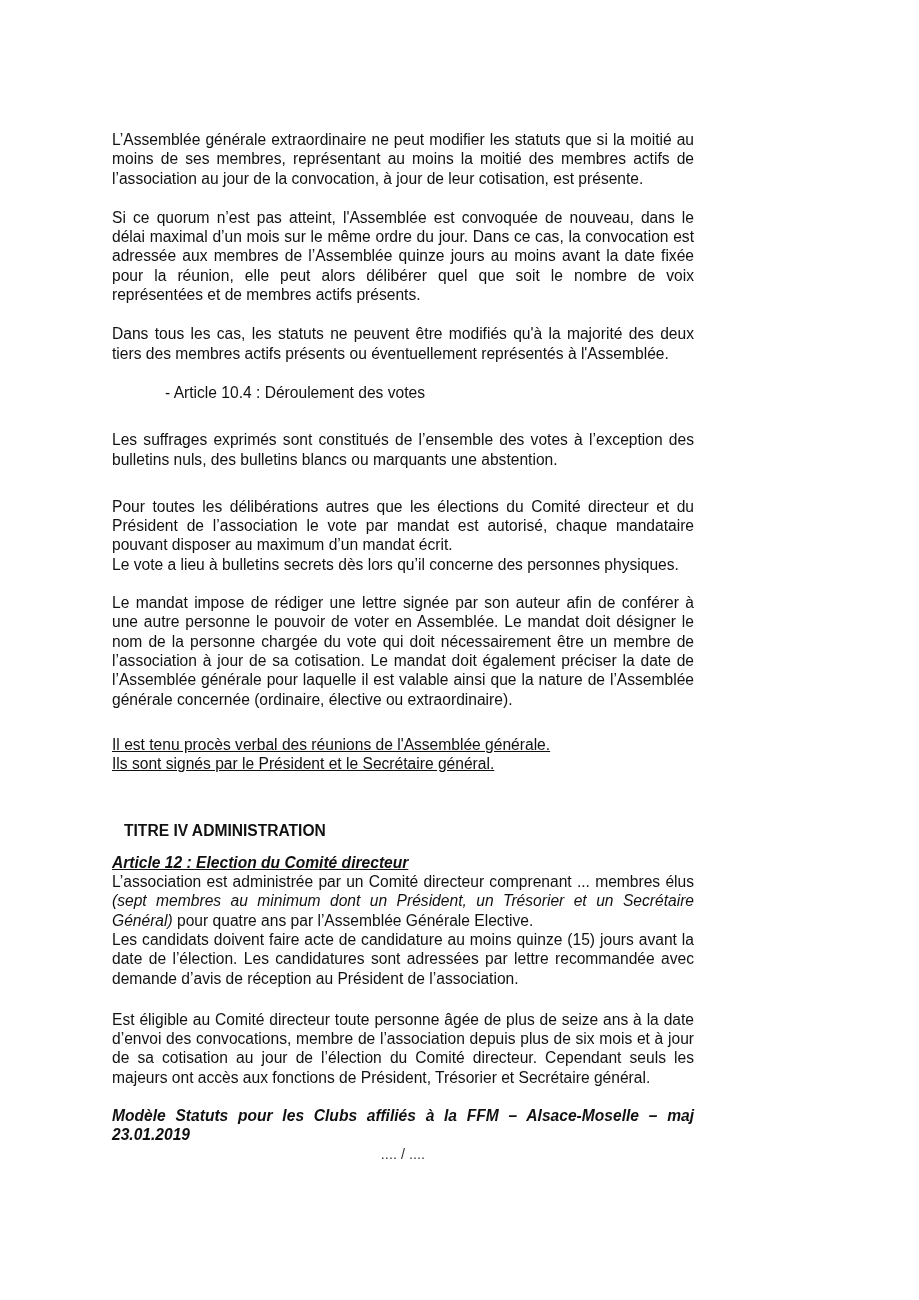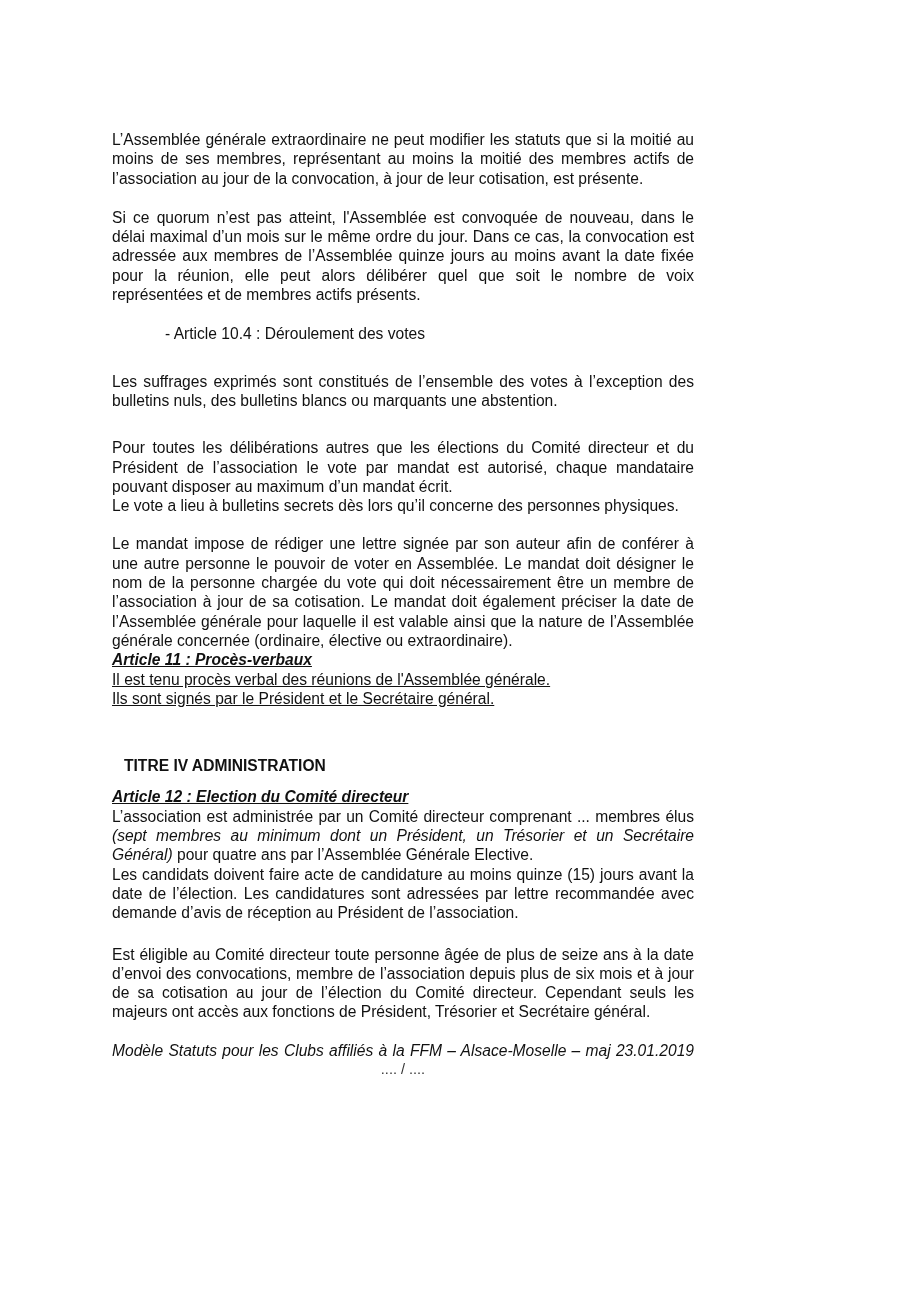--- a/index.html
+++ b/index.html
@@ -22,21 +22,21 @@
   }
   .bp {
     margin: 0;
     text-align: justify;
   }
   .mb19 { margin-bottom: 19px; margin-top: 28px; }
   .mb20 { margin-bottom: 20px; }
   .mb17 { margin-bottom: 22px; }
   .mb18 { margin-bottom: 18px; }
   .mb24 { margin-bottom: 24px; }
-  .mb26 { }
+  .mb26 { margin-bottom: 26px; }
   .mb38 { margin-bottom: 48px; text-decoration: underline; }
   .mb39 { margin-bottom: 39px; }
   .mb43 { margin-bottom: 19px; }
   .h-sub {
     margin: 0;
     font-weight: normal;
     padding-left: 53px;
     text-align: left;
   }
   .h-article {
@@ -52,55 +52,55 @@
     text-align: left;
   }
   .red-dot {
     color: #ed1c1c;
   }
   .italic-seg {
     font-style: italic;
   }
   .footer-line {
     margin: 0;
-    font-weight: normal;
+    font-weight: bold;
     font-style: italic;
     text-align: justify;
     text-align-last: justify;
   }
   .page-number {
     margin: 0;
     text-align: center;
     color: #333333;
     font-size: 14.5px;
   }
 </style>
 </head>
 <body>
 
 <div class="page">
 
   <p class="bp mb20">L’Assemblée générale extraordinaire ne peut modifier les statuts que si la moitié au moins de ses membres, représentant au moins la moitié des membres actifs de l’association au jour de la convocation, à jour de leur cotisation, est présente.</p>
 
   <p class="bp mb20">Si ce quorum n’est pas atteint, l'Assemblée est convoquée de nouveau, dans le délai maximal d’un mois sur le même ordre du jour. Dans ce cas, la convocation est adressée aux membres de l’Assemblée quinze jours au moins avant la date fixée pour la réunion, elle peut alors délibérer quel que soit le nombre de voix représentées et de membres actifs présents.</p>
 
+  <p class="bp mb20">Dans tous les cas, les statuts ne peuvent être modifiés qu'à la majorité des deux tiers des membres actifs présents ou éventuellement représentés à l'Assemblée.</p>
 
   <p class="h-sub mb20">- Article 10.4 : Déroulement des votes</p>
 
   <p class="bp mb19">Les suffrages exprimés sont constitués de l’ensemble des votes à l’exception des bulletins nuls, des bulletins blancs ou marquants une abstention.</p>
 
   <div class="mb19">
     <div class="bp">Pour toutes les délibérations autres que les élections du Comité directeur et du Président de l’association le vote par mandat est autorisé, chaque mandataire pouvant disposer au maximum d’un mandat écrit.</div>
     <div class="bp">Le vote a lieu à bulletins secrets dès lors qu’il concerne des personnes physiques.</div>
   </div>
 
   <p class="bp mb26">Le mandat impose de rédiger une lettre signée par son auteur afin de conférer à une autre personne le pouvoir de voter en Assemblée. Le mandat doit désigner le nom de la personne chargée du vote qui doit nécessairement être un membre de l’association à jour de sa cotisation. Le mandat doit également préciser la date de l’Assemblée générale pour laquelle il est valable ainsi que la nature de l’Assemblée générale concernée (ordinaire, élective ou extraordinaire).</p>
 
 
-  <p class="h-article mb17">Article 11 : Procès-verbaux</p>
 
   <div class="mb38">
     <div class="bp">Il est tenu procès verbal des réunions de l'Assemblée générale.</div>
     <div class="bp">Ils sont signés par le Président et le Secrétaire général.</div>
   </div>
 
   <p class="h-titre mb26">TITRE IV ADMINISTRATION</p>
 
   <p class="h-article mb18">Article 12 : Election du Comité directeur</p>
 

